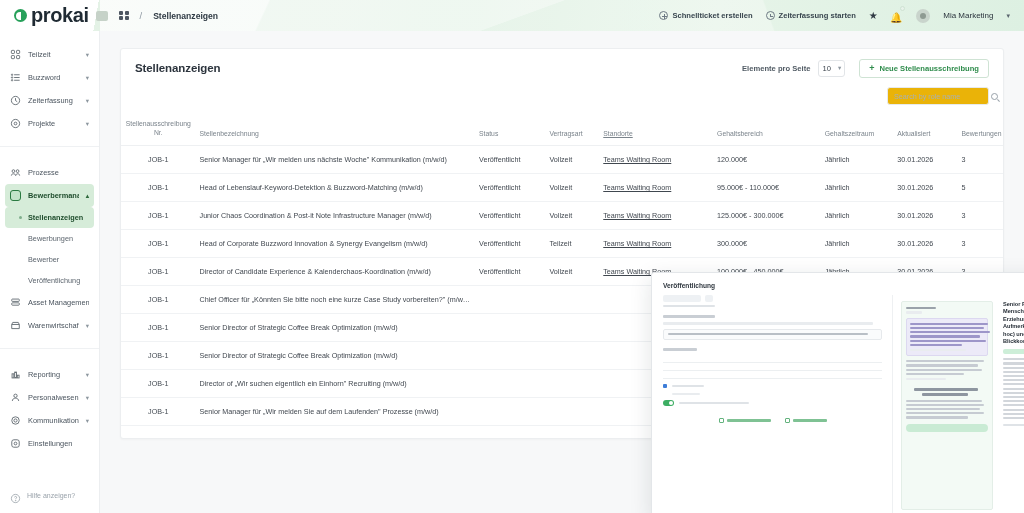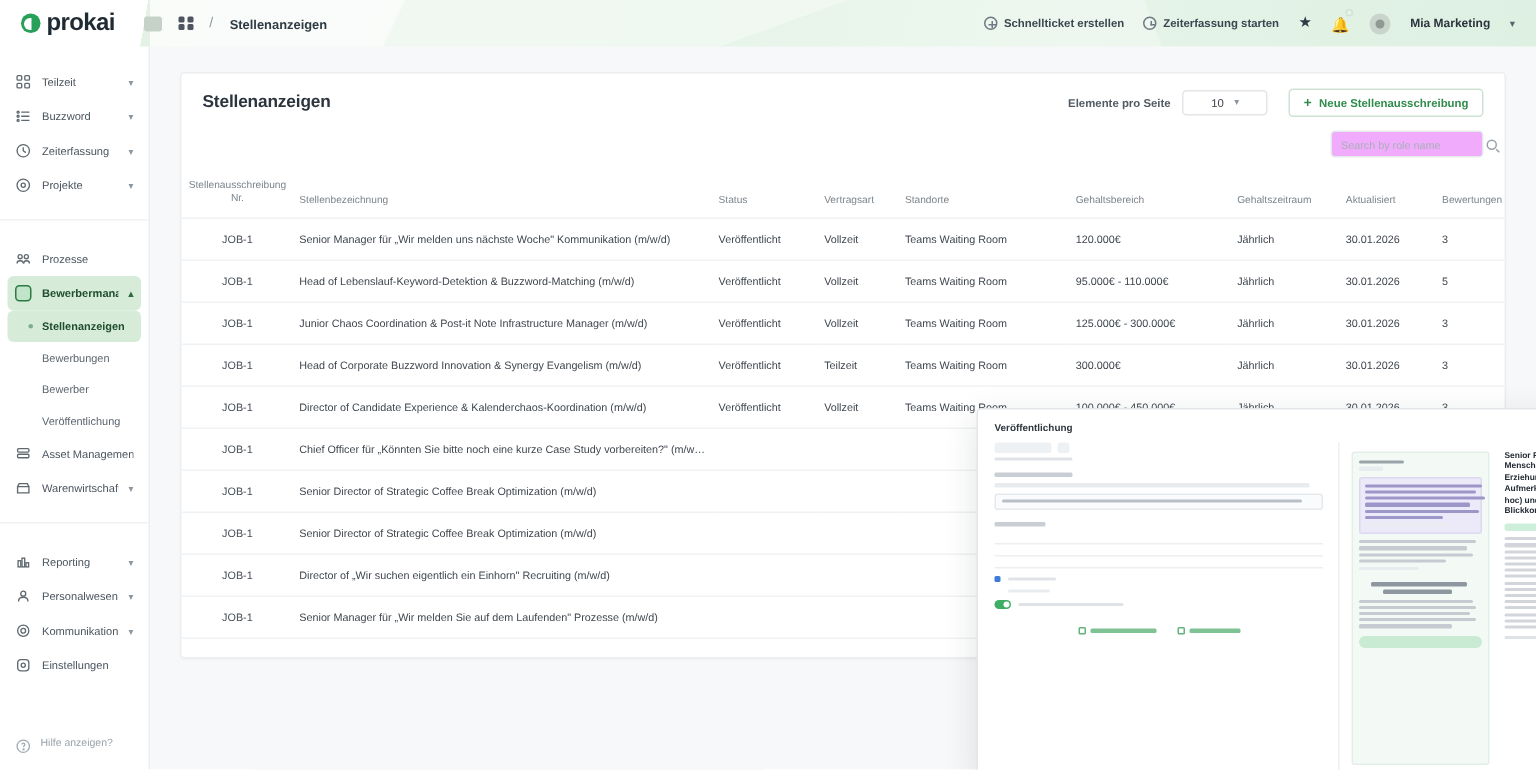--- a/index.html
+++ b/index.html
@@ -25,21 +25,21 @@
       linear-gradient(115deg, rgba(255,255,255,.55) 0 18%, rgba(255,255,255,0) 18.2% 33%),
       linear-gradient(160deg, rgba(255,255,255,.35) 0 46%, rgba(255,255,255,0) 46.2% 62%),
       linear-gradient(70deg, rgba(255,255,255,.30) 0 72%, rgba(255,255,255,0) 72.2%);
     pointer-events:none;
   }
   .brand { width: 100px; display: flex; align-items: center; gap: 4px; padding-left: 14px; }
   .brand-mark { width: 13px; height: 13px; border-radius: 50%;
     background: #27a05a; position: relative; flex: none; }
   .brand-mark::before{ content:""; position:absolute; left:2px; top:2.5px;
     width:5px; height:8px; background:#ffffff; border-radius: 6px 0 0 6px;}
-  .brand-text { font-size: 16px; font-weight: 700; color: #1f2a33; letter-spacing: -0.4px; }
+  .brand-text { font-size: 20px; font-weight: 700; color: #1f2a33; letter-spacing: -0.4px; }
 
   .bc-wrap { display:flex; align-items:center; gap:11px; margin-left: -4px; z-index:2;}
   .icon-sq { width: 12px; height: 10px; border-radius: 2px; background:#c6d2c8; display:block;}
   .grid-ic { display:grid; grid-template-columns: repeat(2,4px); grid-template-rows: repeat(2,4px);
      gap: 1.5px; }
   .grid-ic i { background:#4c5560; border-radius:1px; display:block; }
   .bc-sep { color:#8f9aa3; font-size:9.5px; }
   .bc-text { font-size:8.6px; color:#2f3a44; font-weight:700; }
 
   .topbar-right { margin-left:auto; display:flex; align-items:center; gap:13px; padding-right:14px; z-index:2;}
@@ -50,21 +50,21 @@
   .circ.clock::before{content:"";position:absolute;left:3.6px;top:1.8px;width:1px;height:3px;background:#6e7a84;}
   .circ.clock::after{content:"";position:absolute;left:3.6px;top:4.2px;width:2.6px;height:1px;background:#6e7a84;}
   .star { color:#303a44; font-size:10px; line-height:1; }
   .bell-wrap{ position:relative; }
   .bell { font-size:10px; color:#303a44; line-height:1;}
   .bell-badge{position:absolute; right:-2px; top:-1px; width:5px;height:5px;border-radius:50%;
      background:#e8f3ea; border:1px solid #cfe3d3;}
   .avatar { width:14px;height:14px;border-radius:50%;background:#c9d4cc;display:flex;
      align-items:center;justify-content:center; flex:none;}
   .avatar span{width:6px;height:6px;border-radius:50%;background:#8e9a92;display:block;}
-  .user-name{font-size:8px;font-weight:700;color:#2b343d;}
+  .user-name{font-size:8px;font-weight:400;color:#2b343d;}
   .caret{font-size:7px;color:#5a656e;}
 
   
   .sidebar {
     position:absolute; left:0; top:31px; width:100px; height:482px;
     background:#fff; border-right:1px solid #eceef0;
     display:flex; flex-direction:column;
   }
   .nav-group { padding-top: 12px; }
   .nav-group + .nav-group { border-top:1px solid #eff1f3; margin-top: 11px; padding-top: 14px;}
@@ -101,34 +101,34 @@
     background:#fff; border:1px solid #eceef0; border-radius:3px;
     box-shadow:0 1px 2px rgba(20,30,40,.03);
     overflow:hidden;
   }
   .card-head{ height:38px; display:flex; align-items:center; padding:0 14px; }
   .card-title{ font-size:11.5px; font-weight:700; color:#2c343d; letter-spacing:-.1px;}
   .head-right{ margin-left:auto; display:flex; align-items:center; gap:14px;}
   .per-page{ display:flex; align-items:center; gap:8px; font-size:7.6px; color:#515b64; font-weight:700;}
   .select-box{
     display:flex; align-items:center; gap:7px; border:1px solid #e2e5e8; border-radius:3px;
-    height:17px; padding:0 18px; font-size:7.6px; color:#3d464f; font-weight:400;
+    height:17px; padding:0 3px; font-size:7.6px; color:#3d464f; font-weight:400;
   }
   .select-box .caret{ font-size:6.5px; color:#8d969e;}
   .btn-new{
     display:flex; align-items:center; gap:5px; height:19px; padding:0 9px;
     border:1px solid #cfe3d4; border-radius:3px; background:#fff;
     font-size:7.6px; color:#2f8c4c; font-weight:600;
   }
   .btn-new .pl{ font-size:9px; line-height:1; color:#2f8c4c;}
 
   .search-row{ height:26px; display:flex; justify-content:flex-end; padding:0 14px; }
   .search-wrap{
     width:102px; height:18px; border:1px solid #e7eaec; border-radius:3px;
-    display:flex; align-items:center; padding:0 6px; gap:4px; background:#f0abfc;
+    display:flex; align-items:center; padding:0 6px; gap:4px; background:#eab308;
   }
   .search-wrap input{
     border:none; outline:none; flex:1; font-size:7.2px; color:#4a545d;
     font-family:"Liberation Sans", sans-serif; background:transparent;
   }
   .search-wrap input::placeholder{ color:#a7b0b7; }
   .mag{ width:7px;height:7px;border:1px solid #98a1a9;border-radius:50%; position:relative; flex:none;}
   .mag::after{content:"";position:absolute;right:-2.5px;bottom:-2px;width:3px;height:1px;
     background:#98a1a9; transform:rotate(45deg);}
 
@@ -139,21 +139,21 @@
     padding:6px 4px 8px 4px; border-bottom:1px solid #eef0f2; vertical-align:bottom;
   }
   tbody td{
     font-size:7.2px; color:#40474f; padding:9px 4px; border-bottom:1px solid #f0f2f4;
     white-space:nowrap; overflow:hidden; text-overflow:ellipsis;
   }
   .c-nr{ width:72px; text-align:center;}
   .c-title{ width:270px; }
   .c-status{ width:68px; }
   .c-contract{ width:52px;}
-  .c-loc{ width:110px;}
+  .c-loc{ width:110px;text-decoration:underline;}
   .c-sal{ width:104px;}
   .c-period{ width:70px;}
   .c-upd{ width:62px;}
   .c-rat{ width:44px;}
   th.c-nr{ text-align:center; line-height:1.35;}
   td.c-nr{ color:#464d55;}
 
   
   .overlay{
     position:absolute; left:551px; top:241px; width:448px; height:245px;

